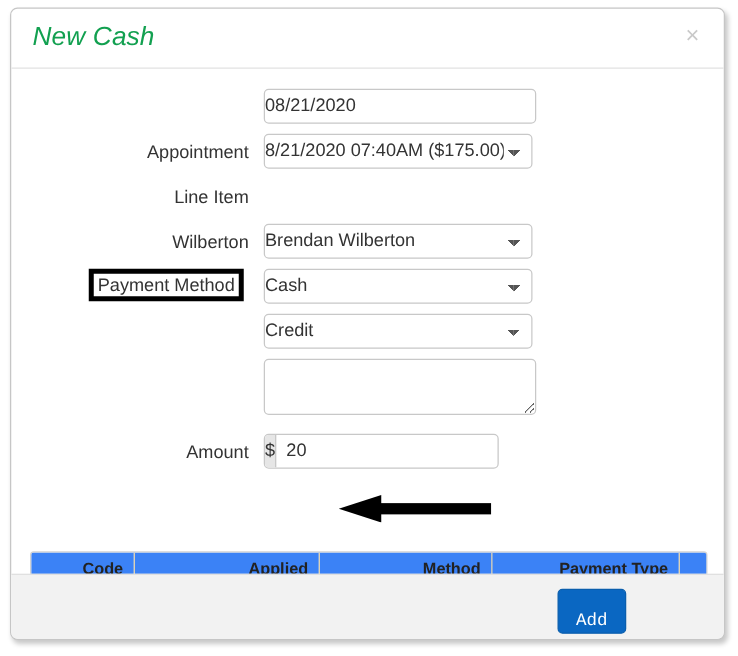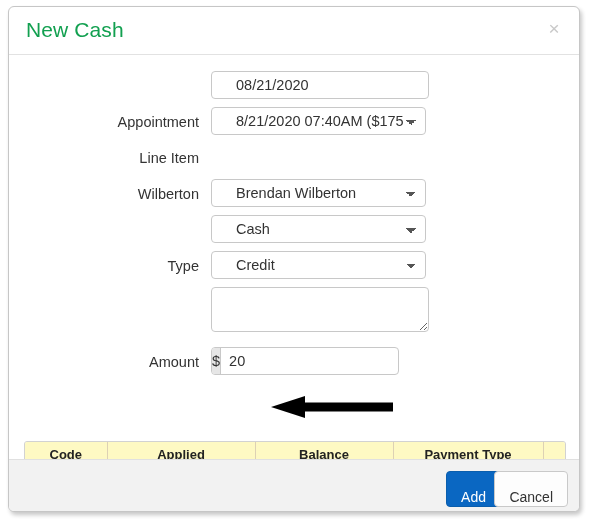--- a/index.html
+++ b/index.html
@@ -33,20 +33,21 @@
     border-bottom: 1px solid #e2e2e2;
     box-sizing: border-box;
   }
   .modal-title {
     position: absolute;
     left: 17px;
     top: 11px;
     font-size: 21px;
     color: #12a050;
     letter-spacing: .1px;
+    font-style: italic;
   }
   .close-btn {
     position: absolute;
     right: 14px;
     top: 11px;
     width: 22px;
     height: 22px;
     line-height: 22px;
     text-align: center;
     font-size: 19px;
@@ -98,21 +99,21 @@
 
   input.txt, select.sel {
     font-family: "Liberation Sans", sans-serif;
     font-size: 14.5px;
     color: #333333;
     background: #ffffff;
     border: 1px solid #c8c8c8;
     border-radius: 4px;
     box-sizing: border-box;
     height: 28px;
-    padding: 0 24px;
+    padding: 0 0;
     outline: none;
   }
   input.txt { width: 218px; }
   select.sel {
     width: 215px;
     padding-right: 22px;
     appearance: none;
     -webkit-appearance: none;
     background-image:
       linear-gradient(45deg, transparent 50%, #555 50%),
@@ -190,24 +191,24 @@
     box-sizing: border-box;
     background: #f2f2f2;
     overflow: hidden;
   }
   table.grid {
     border-collapse: collapse;
     width: 100%;
     table-layout: fixed;
   }
   table.grid th {
-    background: #fef9c3;
+    background: #3b82f6;
     font-size: 13px;
     color: #222;
-    text-align: center;
+    text-align: right;
     font-weight: bold;
     padding: 5px 8px;
     border-right: 1px solid #ddd1b4;
     border-bottom: 1px solid #cfcfcf;
     height: 24px;
     box-sizing: border-box;
   }
   table.grid td {
     font-size: 13.5px;
     color: #333;
@@ -285,21 +286,21 @@
     width: 100%;
     height: 52px;
     background: #f2f2f2;
     border-top: 1px solid #e0e0e0;
     box-sizing: border-box;
   }
   .btn {
     position: absolute;
     top: 11px;
     height: 30px;
-    font-family: Liberation Sans, sans-serif;
+    font-family: Liberation Mono, monospace;
     font-size: 14px;
     border-radius: 4px;
     cursor: pointer;
     box-sizing: border-box;
     padding: 17px 14px;
   }
   .btn-add {
     right: 78px;
     background: #0a67c2;
     border: 1px solid #0a5ead;
@@ -346,29 +347,29 @@
     <div class="form-row" style="top:124px;">
       <div class="f-label">Wilberton</div>
       <div class="f-ctrl">
         <select class="sel">
           <option>Brendan Wilberton</option>
         </select>
       </div>
     </div>
 
     <div class="form-row" style="top:160px;">
+      <div class="f-label boxed">Payment Method</div>
       <div class="f-ctrl">
         <select class="sel">
           <option>Cash</option>
         </select>
       </div>
     </div>
 
     <div class="form-row" style="top:196px;">
-      <div class="f-label">Type</div>
       <div class="f-ctrl">
         <select class="sel">
           <option>Credit</option>
         </select>
       </div>
     </div>
 
     <div class="form-row" style="top:232px; height:50px;">
       <div class="f-ctrl">
         <textarea class="notes" placeholder="" style=""></textarea>
@@ -389,21 +390,21 @@
       <polygon points="0,11 34,0 34,22" fill="#000000"></polygon>
       <rect x="32" y="6.5" width="90" height="9" fill="#000000"></rect>
     </svg>
 
     <div class="tbl-wrap">
       <table class="grid">
         <thead>
           <tr>
             <th class="c-code">Code</th>
             <th class="c-applied">Applied</th>
-            <th class="c-balance">Balance</th>
+            <th class="c-balance">Method</th>
             <th class="c-ptype">Payment Type</th>
             <th class="c-extra"></th>
           </tr>
         </thead>
         <tbody>
           <tr>
             <td class="c-code">99213</td>
             <td class="c-applied">
               <div class="applied-cell">
                 <span class="applied-dollar">$</span>
@@ -424,16 +425,15 @@
             <td class="c-extra"></td>
           </tr>
         </tbody>
       </table>
     </div>
 
   </div>
 
   <div class="modal-footer">
     <button class="btn btn-add">Add</button>
-    <button class="btn btn-cancel">Cancel</button>
   </div>
 
 </div>
 
 </body></html>

